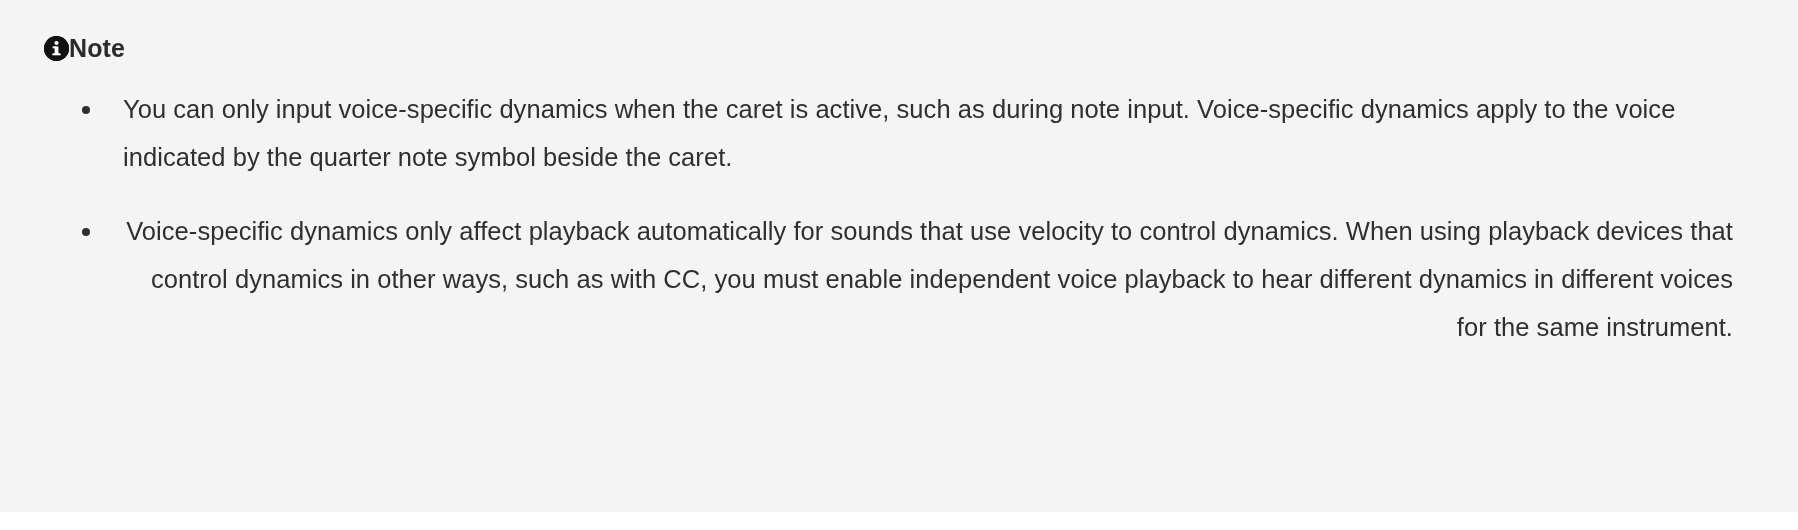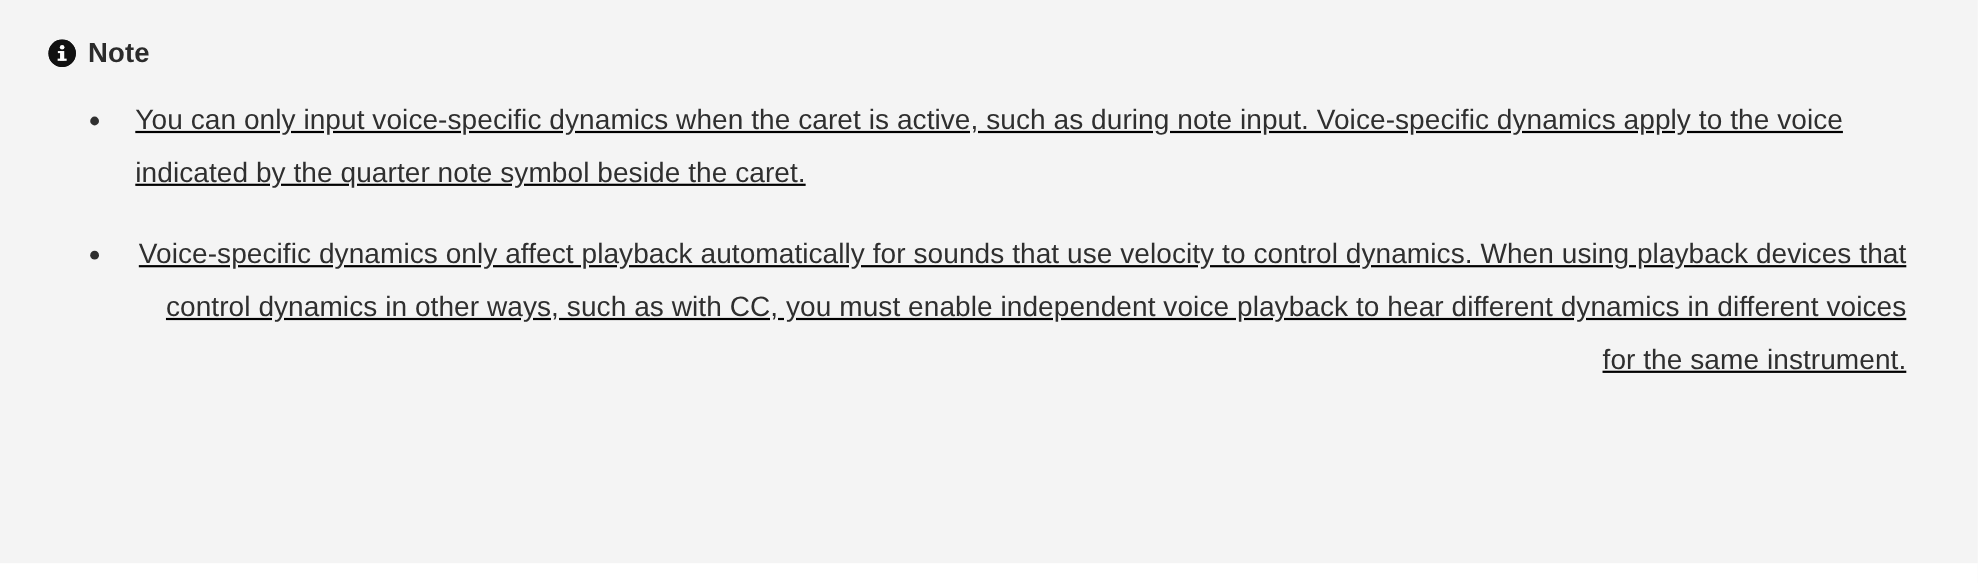--- a/index.html
+++ b/index.html
@@ -21,21 +21,20 @@
     width: 1798px;
     height: 512px;
     background: #f4f4f4;
     box-sizing: border-box;
     padding: 33px 40px 0 40px;
   }
 
   .note-header {
     display: flex;
     align-items: center;
-    gap: 11px;
     height: 30px;
     margin-left: 4px;
   }
 
   .info-icon {
     width: 25px;
     height: 25px;
     border-radius: 50%;
     background: #111111;
     display: inline-flex;
@@ -51,21 +50,20 @@
     color: #2b2b2b;
     letter-spacing: 0.1px;
     line-height: 1;
   }
 
   .note-list {
     list-style: none;
     margin: 0;
     padding: 0;
     margin-top: 22px;
-    text-decoration: underline;
   }
 
   .note-list-item {
     position: relative;
     padding-left: 83px;
     margin-bottom: 26px;
     font-size: 25.5px;
     line-height: 48px;
     color: #2f2f2f;
     max-width: 1610px;

